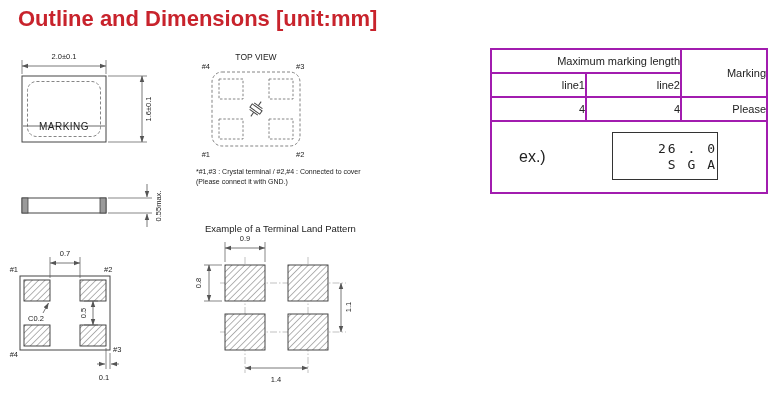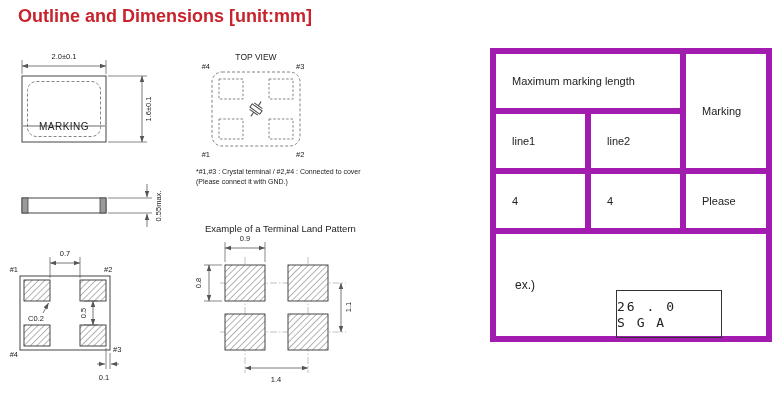--- a/index.html
+++ b/index.html
@@ -3,21 +3,21 @@
 <meta charset="utf-8">
 <style>
   :root { --accent:#c8232c; --ink:#222; --line:#555; }
   html,body { margin:0; padding:0; }
   body {
     width:773px; height:403px; position:relative; overflow:hidden;
     background:#ffffff; font-family:"Liberation Sans", sans-serif; color:var(--ink);
   }
   .title {
     position:absolute; left:18px; top:6px; margin:0;
-    font-size:18px; font-weight:bold; color:var(--accent);
+    font-size:22px; font-weight:bold; color:var(--accent);
     font-family:"Liberation Sans", sans-serif;
     text-align:center;
   }
   svg.drawings { position:absolute; left:0; top:0; }
 
   
   .solid   { fill:none; stroke:#444; stroke-width:1; }
   .thin    { stroke:#444; stroke-width:0.8; }
   .cap     { fill:#9a9a9a; stroke:#444; stroke-width:0.8; }
   .dashed  { fill:none; stroke:#777; stroke-width:0.9; stroke-dasharray:3 2; }
@@ -33,28 +33,28 @@
   .t7  { font-size:7.5px; }
   .t8  { font-size:8.5px; }
   .t95 { font-size:9.5px; }
   .t10 { font-size:10px; letter-spacing:0.5px; }
   .mid { text-anchor:middle; }
   .end { text-anchor:end; }
 
   
   .mtable { position:absolute; left:490px; top:48px; }
   .mtable table { border-collapse:collapse; table-layout:fixed; width:276px; font-size:11px; border:2px solid #222; }
-  .mtable td { border:6px solid #a21caf; text-align:left; vertical-align:middle; height:22px; padding:16px; }
+  .mtable td { border:2px solid #a21caf; text-align:right; vertical-align:middle; height:22px; padding:0; }
   .mtable .excell { height:70px; position:relative; }
-  .exlabel { position:absolute; left:19px; top:50%; transform:translateY(-50%); font-size:12px; }
+  .exlabel { position:absolute; left:27px; top:50%; transform:translateY(-50%); font-size:16px; }
   .exbox {
     position:absolute; left:120px; top:10px; width:106px; height:48px;
     border:1.5px solid #333; box-sizing:border-box;
     display:flex; flex-direction:column; justify-content:center; gap:1px;
-    font-family:"DejaVu Sans Mono", monospace; font-size:13px; letter-spacing:2px;margin-top:46px;
+    font-family:"DejaVu Sans Mono", monospace; font-size:13px; letter-spacing:2px;
   }
 </style>
 </head>
 <body>
 
 <h1 class="title">Outline and Dimensions [unit:mm]</h1>
 
 <svg class="drawings" width="773" height="403" viewBox="0 0 773 403">
   <defs>
     <marker id="arr" viewBox="0 0 10 10" refX="9.5" refY="5" markerWidth="8" markerHeight="8" orient="auto-start-reverse">

